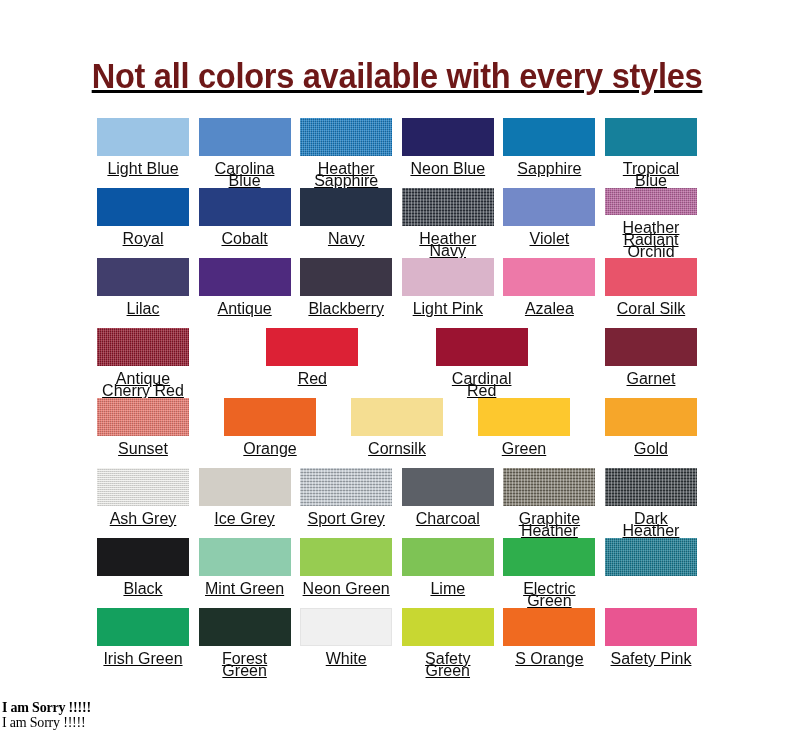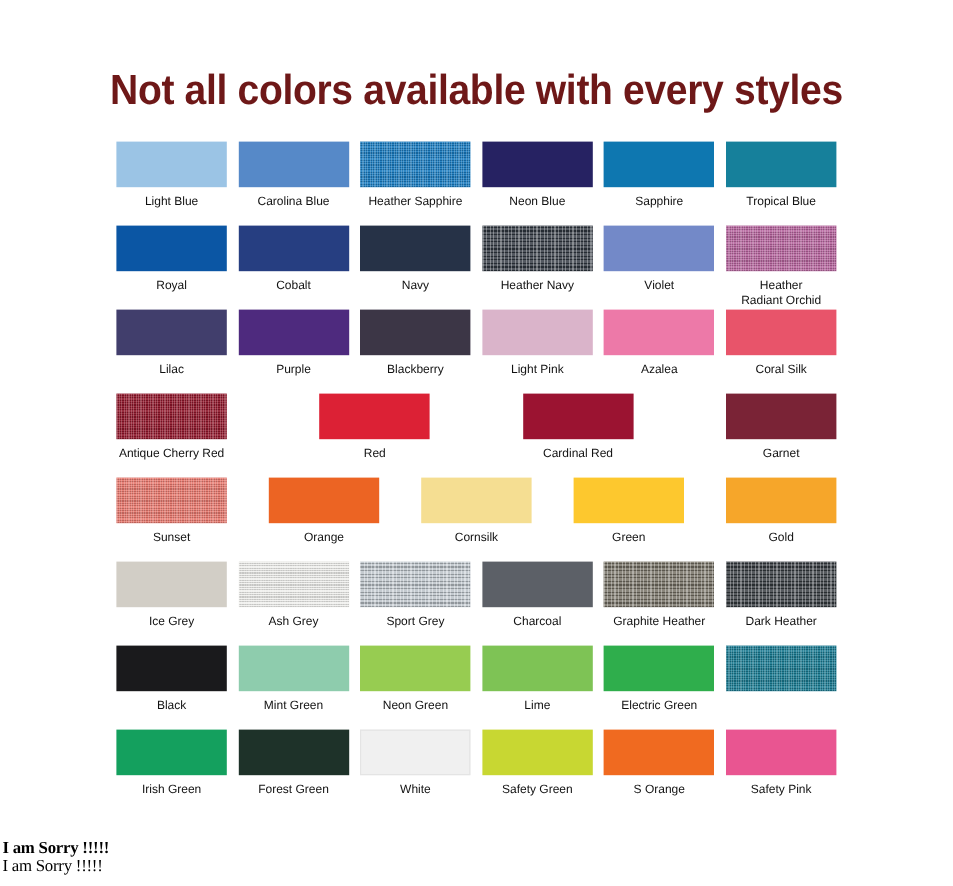--- a/index.html
+++ b/index.html
@@ -13,20 +13,21 @@
     font-family: "Liberation Sans", sans-serif;
     position: relative;
     overflow: hidden;
   }
 
   .page {
     width: 794px;
     height: 738px;
     position: relative;
     box-sizing: border-box;
+    text-decoration: underline;
   }
 
   .title {
     text-align: center;
     font-family: "Liberation Sans Narrow", "Liberation Sans", sans-serif;
     font-weight: bold;
     font-size: 35px;
     letter-spacing: -0.3px;
     color: #6E1818;
     padding-top: 56px;
@@ -98,21 +99,21 @@
         rgba(0,0,0,0.05) 3px),
       repeating-linear-gradient(0deg,
         rgba(0,0,0,0.25) 0px,
         rgba(0,0,0,0.25) 1px,
         rgba(255,255,255,0.20) 1px,
         rgba(255,255,255,0.20) 3px);
     opacity: 0.9;
   }
 
   .label {
-    font-size: 10px;
+    font-size: 16px;
     color: #111111;
     text-align: center;
     line-height: 12px;
     padding-top: 7px;
     white-space: pre-line;
     font-family: "Liberation Sans", sans-serif;
   }
 
   .watermark {
     position: absolute;
@@ -198,21 +199,21 @@
 Radiant Orchid</div>
         </div>
       </div>
       <div class="row">
         <div class="cell">
           <div class="swatch" style="background: rgb(65, 62, 108);"></div>
           <div class="label">Lilac</div>
         </div>
         <div class="cell">
           <div class="swatch" style="background: rgb(78, 42, 126);"></div>
-          <div class="label">Purple</div>
+          <div class="label">Antique</div>
         </div>
         <div class="cell">
           <div class="swatch" style="background: rgb(60, 54, 70);"></div>
           <div class="label">Blackberry</div>
         </div>
         <div class="cell">
           <div class="swatch" style="background: rgb(218, 180, 202);"></div>
           <div class="label">Light Pink</div>
         </div>
         <div class="cell">
@@ -259,26 +260,26 @@
           <div class="swatch" style="background: rgb(253, 200, 46);"></div>
           <div class="label">Green</div>
         </div>
         <div class="cell">
           <div class="swatch" style="background: rgb(246, 166, 42);"></div>
           <div class="label">Gold</div>
         </div>
       </div>
       <div class="row">
         <div class="cell">
+          <div class="swatch heather" style="background: rgb(239, 239, 236);"></div>
+          <div class="label">Ash Grey</div>
+        </div>
+        <div class="cell">
           <div class="swatch" style="background: rgb(210, 206, 198);"></div>
           <div class="label">Ice Grey</div>
-        </div>
-        <div class="cell">
-          <div class="swatch heather" style="background: rgb(239, 239, 236);"></div>
-          <div class="label">Ash Grey</div>
         </div>
         <div class="cell">
           <div class="swatch heather-coarse" style="background: rgb(195, 203, 210);"></div>
           <div class="label">Sport Grey</div>
         </div>
         <div class="cell">
           <div class="swatch" style="background: rgb(92, 96, 103);"></div>
           <div class="label">Charcoal</div>
         </div>
         <div class="cell">

